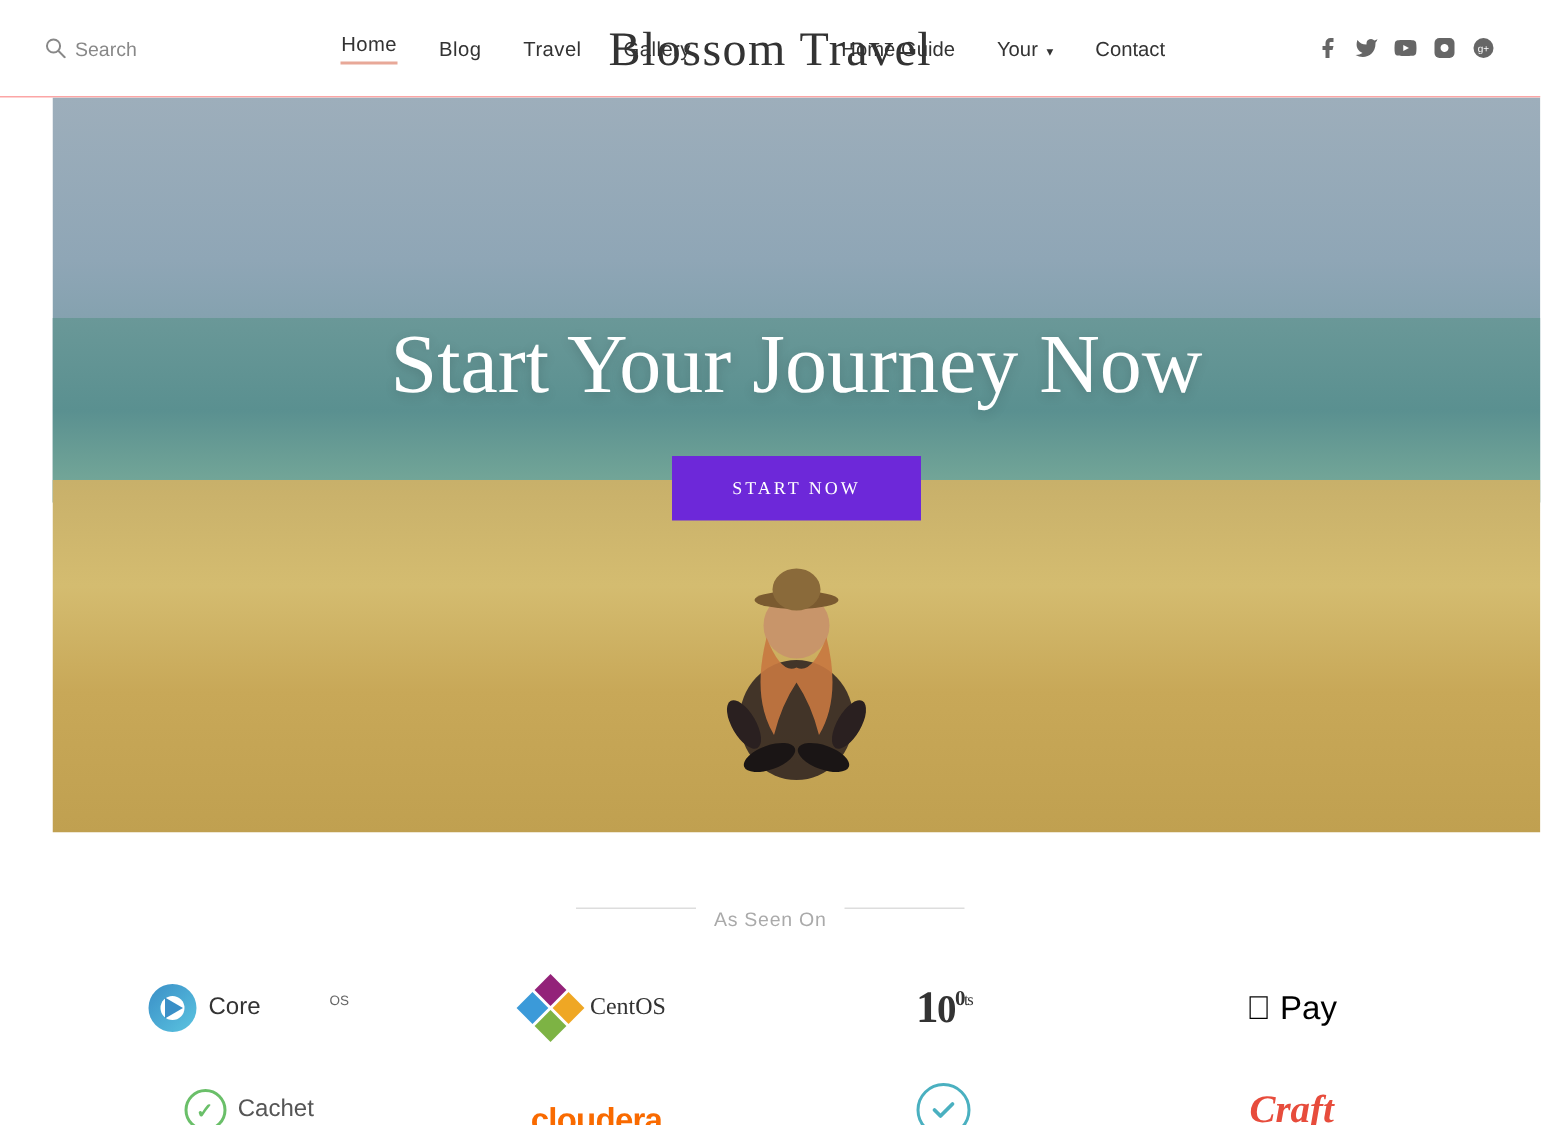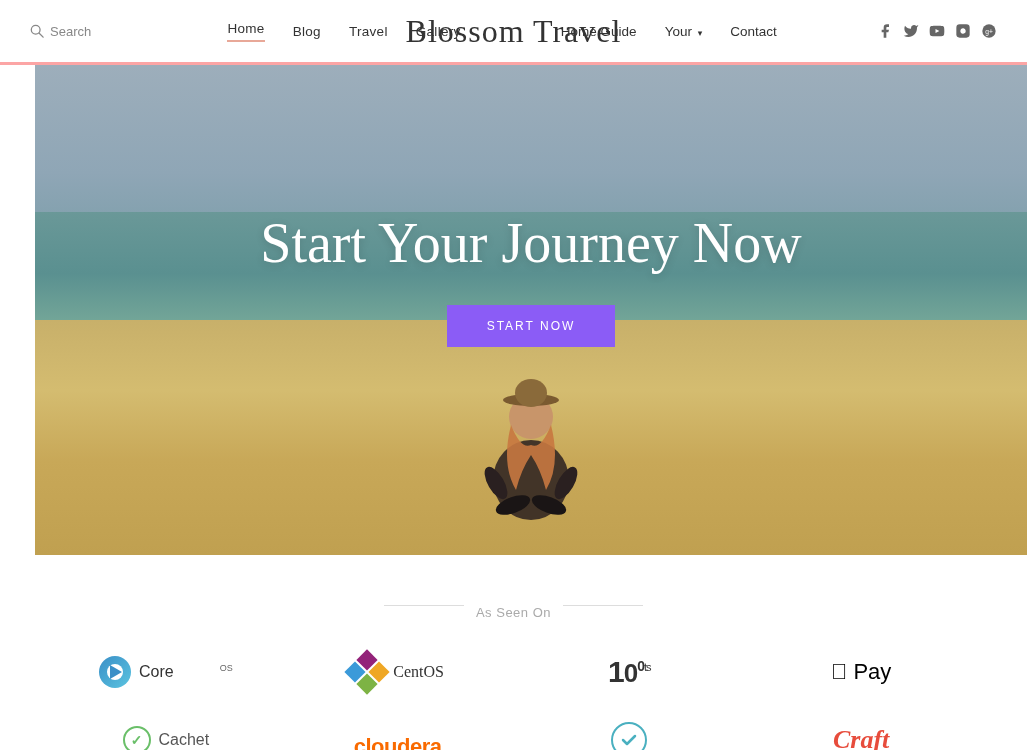--- a/index.html
+++ b/index.html
@@ -6,21 +6,21 @@
     body { font-family: 'Georgia', serif; width: 1027px; overflow-x: hidden; background: #fff; }
 
     
     header {
       display: flex;
       align-items: center;
       justify-content: space-between;
       padding: 0 30px;
       height: 65px;
       background: #fff;
-      border-bottom: 3px solid #fca5a5;
+      border-bottom: 1px solid #fca5a5;
       position: relative;
     }
     .header-left { display: flex; align-items: center; gap: 6px; color: #888; font-size: 13px; font-family: Arial, sans-serif; }
     .search-icon-svg { width: 14px; height: 14px; stroke: #888; fill: none; }
     .header-nav { display: flex; gap: 28px; align-items: center; font-family: Arial, sans-serif; font-size: 13.5px; margin-left: 36px; }
     .header-nav a { text-decoration: none; color: #333; letter-spacing: 0.3px; }
     .header-nav a.active { color: #333; border-bottom: 2px solid #e8a898; padding-bottom: 4px; }
     .logo { font-family: 'Brush Script MT', cursive; font-size: 32px; color: #333; letter-spacing: 1px; position: absolute; left: 50%; transform: translateX(-50%); white-space: nowrap; }
     .header-right-nav { display: flex; gap: 28px; align-items: center; font-family: Arial, sans-serif; font-size: 13.5px; }
     .header-right-nav a { text-decoration: none; color: #333; }
@@ -67,23 +67,23 @@
       font-size: 56px;
       color: #fff;
       font-weight: 400;
       text-shadow: 0 2px 8px rgba(0,0,0,0.15);
       line-height: 1.1;
       margin-bottom: 30px;
     }
     .hero-btn {
       display: inline-block;
       padding: 14px 40px;
-      background: #8b5cf6;
+      background: #6d28d9;
       color: #fff;
-      font-family: Liberation Sans, sans-serif;
+      font-family: Liberation Serif, serif;
       font-size: 12px;
       letter-spacing: 2px;
       text-transform: uppercase;
       border: none;
       cursor: pointer;
       text-decoration: none;
     }
 
     
     .as-seen-on {
@@ -154,21 +154,21 @@
     }
     .centos-q1 { background: #932279; }
     .centos-q2 { background: #EFA724; }
     .centos-q3 { background: #3B9AD9; }
     .centos-q4 { background: #7DB344; }
     .centos-wrap { position: relative; display: flex; align-items: center; }
     .centos-text { font-size: 16px; color: #333; margin-left: 10px; }
 
     
     .tours-logo {
-      font-size: 30px; font-weight: 900; color: #333; font-family: Liberation Sans, sans-serif; letter-spacing: -1px;
+      font-size: 30px; font-weight: 900; color: #333; font-family: Liberation Serif, serif; letter-spacing: -1px;
     }
     .tours-logo sup { font-size: 10px; font-weight: 400; }
 
     
     .applepay-logo {
       display: flex; align-items: center; gap: 6px; font-size: 20px; color: #000; font-family: Arial, sans-serif; font-weight: 500;
     }
     .apple-icon { font-size: 22px; }
 
     

